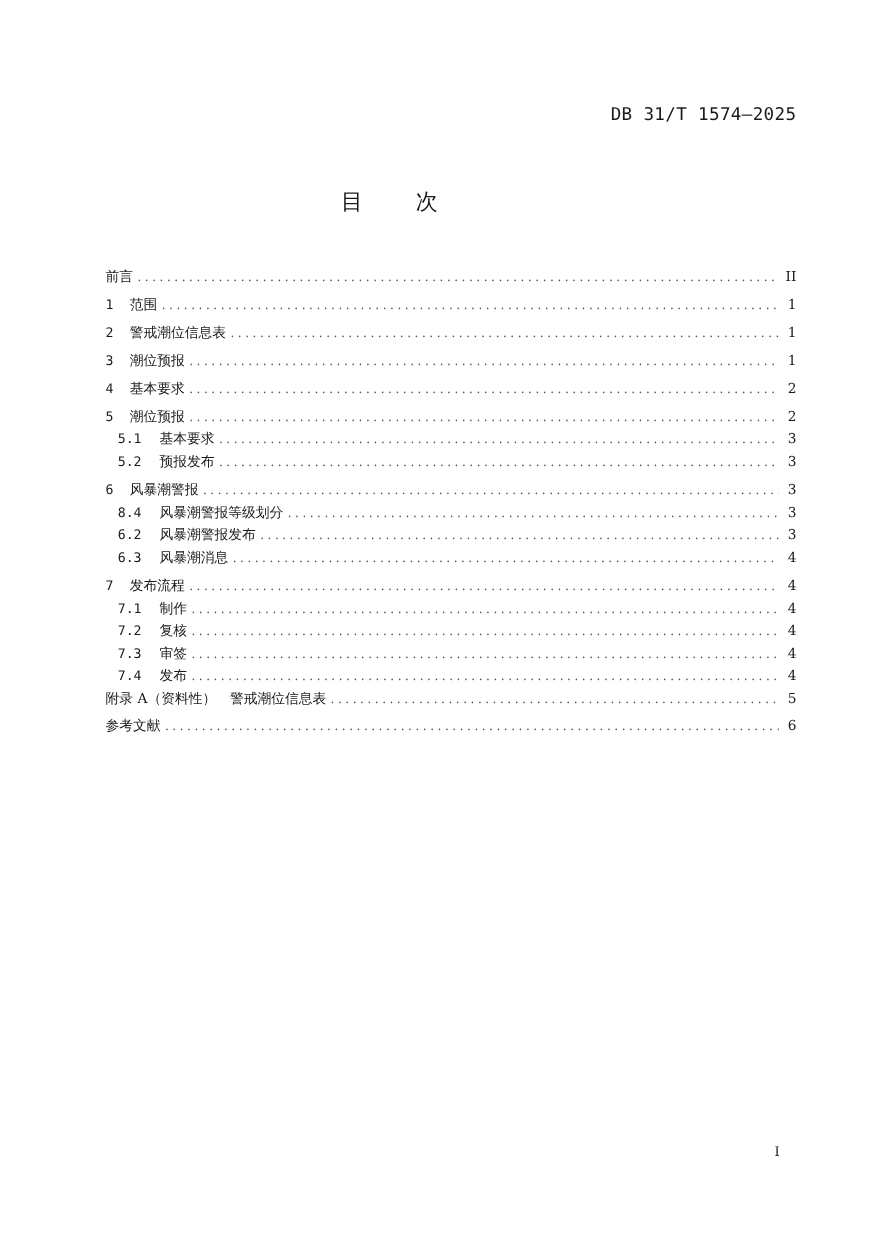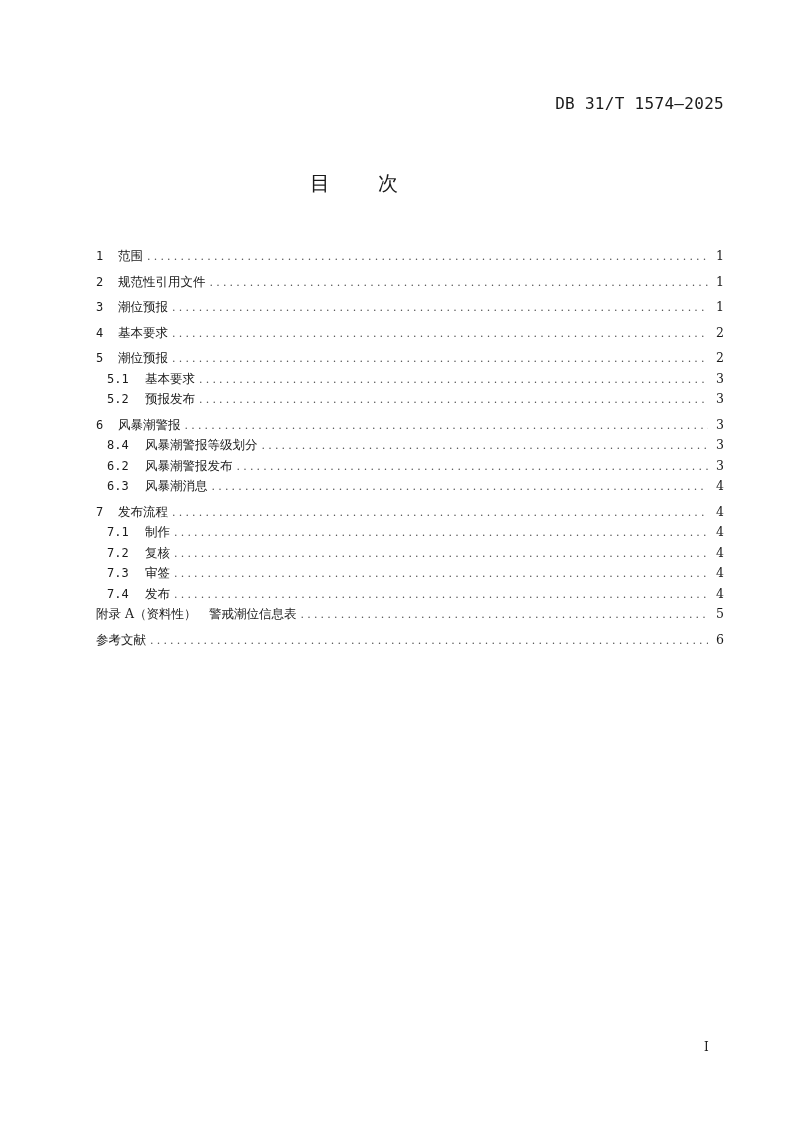--- a/index.html
+++ b/index.html
@@ -25,29 +25,34 @@
 </head>
 <body>
 
 <div class="doc-code">DB 31/T 1574—2025</div>
 
 <div class="title">
   <span>目</span><span class="gap"></span><span>次</span>
 </div>
 
 <div class="toc">
+  <div class="row l1">
+      <span class="lbl">前言</span>
+      <span class="dots"></span>
+      <span class="page">II</span>
+    </div>
   <div class="row l1 gapbefore">
       <span class="num">1</span>
       <span class="lbl">范围</span>
       <span class="dots"></span>
       <span class="page">1</span>
     </div>
   <div class="row l1 gapbefore">
       <span class="num">2</span>
-      <span class="lbl">规范性引用文件</span>
+      <span class="lbl">警戒潮位信息表</span>
       <span class="dots"></span>
       <span class="page">1</span>
     </div>
   <div class="row l1 gapbefore">
       <span class="num">3</span>
       <span class="lbl">潮位预报</span>
       <span class="dots"></span>
       <span class="page">1</span>
     </div>
   <div class="row l1 gapbefore">

